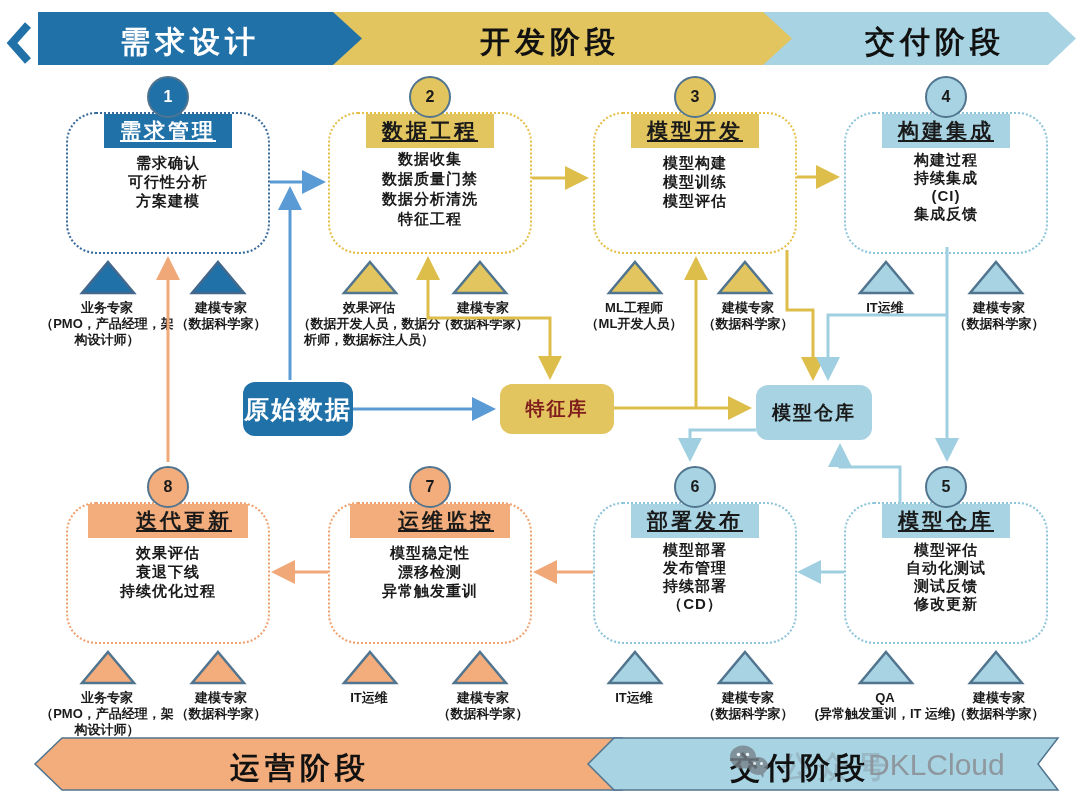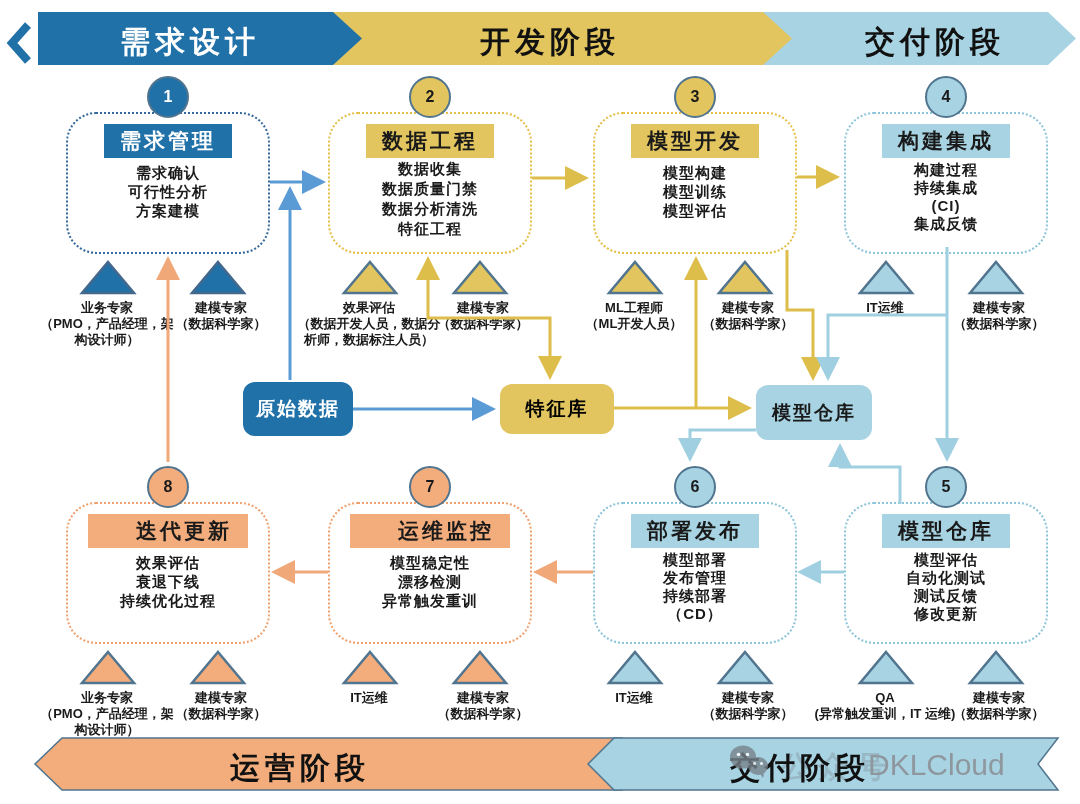--- a/index.html
+++ b/index.html
@@ -17,21 +17,21 @@
   .stage{position:absolute;width:284px;height:320px;z-index:2;}
   .num-circle{
     position:absolute;left:121px;top:0;width:42px;height:42px;border-radius:50%;
     border:2px solid #51748f;box-sizing:border-box;display:flex;align-items:center;justify-content:center;
     font-size:16px;font-weight:bold;z-index:3;
   }
   .box{
     position:absolute;left:40px;top:36px;width:204px;height:142px;box-sizing:border-box;
     border:2px dotted #888;border-radius:30px;text-align:center;background:#ffffff;z-index:2;
   }
-  .hdr{display:inline-block;margin-top:10px;padding:3px 16px;font-size:21px;font-weight:bold;letter-spacing:3px;}
+  .hdr{display:inline-block;padding:3px 16px;font-size:21px;font-weight:bold;letter-spacing:3px;text-decoration:underline;}
   .items{margin-top:5px;font-size:15px;font-weight:bold;line-height:19px;white-space:pre-line;letter-spacing:1px;}
   .tri{position:absolute;top:182px;}
   .tri.ta{left:53px;} .tri.tb{left:163px;}
   .role{position:absolute;top:224px;text-align:center;font-size:13px;font-weight:bold;line-height:16px;}
   .role.ra{left:8px;width:146px;} .role.rb{left:122px;width:146px;}
   
   .theme-blue .num-circle{background:#2171a9;color:#ffffff;}
   .theme-blue .box{border-color:#35699c;}
   .theme-blue .hdr{background:#2171a9;color:#ffffff;}
   .theme-blue .tri polygon{fill:#2171a9;stroke:#44688c;}
@@ -45,22 +45,22 @@
   .theme-lightblue .tri polygon{fill:#a7d3e2;stroke:#51748f;}
   .theme-orange .num-circle{background:#f3ad7c;color:#1a1a1a;}
   .theme-orange .box{border-color:#f0a06d;}
   .theme-orange .hdr{background:#f3ad7c;color:#1a1a1a;padding-left:48px;}
   .theme-orange .tri polygon{fill:#f3ad7c;stroke:#51748f;}
   
   .store{
     position:absolute;display:flex;align-items:center;justify-content:center;
     border-radius:12px;font-weight:bold;letter-spacing:2px;z-index:2;
   }
-  .store.raw{left:243px;top:382px;width:110px;height:54px;background:#2171a9;color:#ffffff;font-size:19px;}
-  .store.feat{left:500px;top:384px;width:114px;height:50px;background:#e2c55f;color:#000000;font-size:19px;}
+  .store.raw{left:243px;top:382px;width:110px;height:54px;background:#2171a9;color:#ffffff;font-size:25px;}
+  .store.feat{left:500px;top:384px;width:114px;height:50px;background:#e2c55f;color:#7f1d1d;font-size:19px;}
   .store.reg{left:756px;top:385px;width:116px;height:55px;background:#a7d3e2;color:#1a1a1a;font-size:19px;}
   
   .wm-faint{position:absolute;left:768px;top:747px;font-size:30px;font-weight:bold;letter-spacing:8px;
     color:rgba(125,135,145,0.35);z-index:2;margin-left:12px;}
   .wm-brand{position:absolute;left:868px;top:748px;font-size:30px;color:#8f979e;z-index:4;}
   .wm-icon{position:absolute;left:726px;top:742px;z-index:4;opacity:.8;}
 </style>
 </head>
 <body>
 

